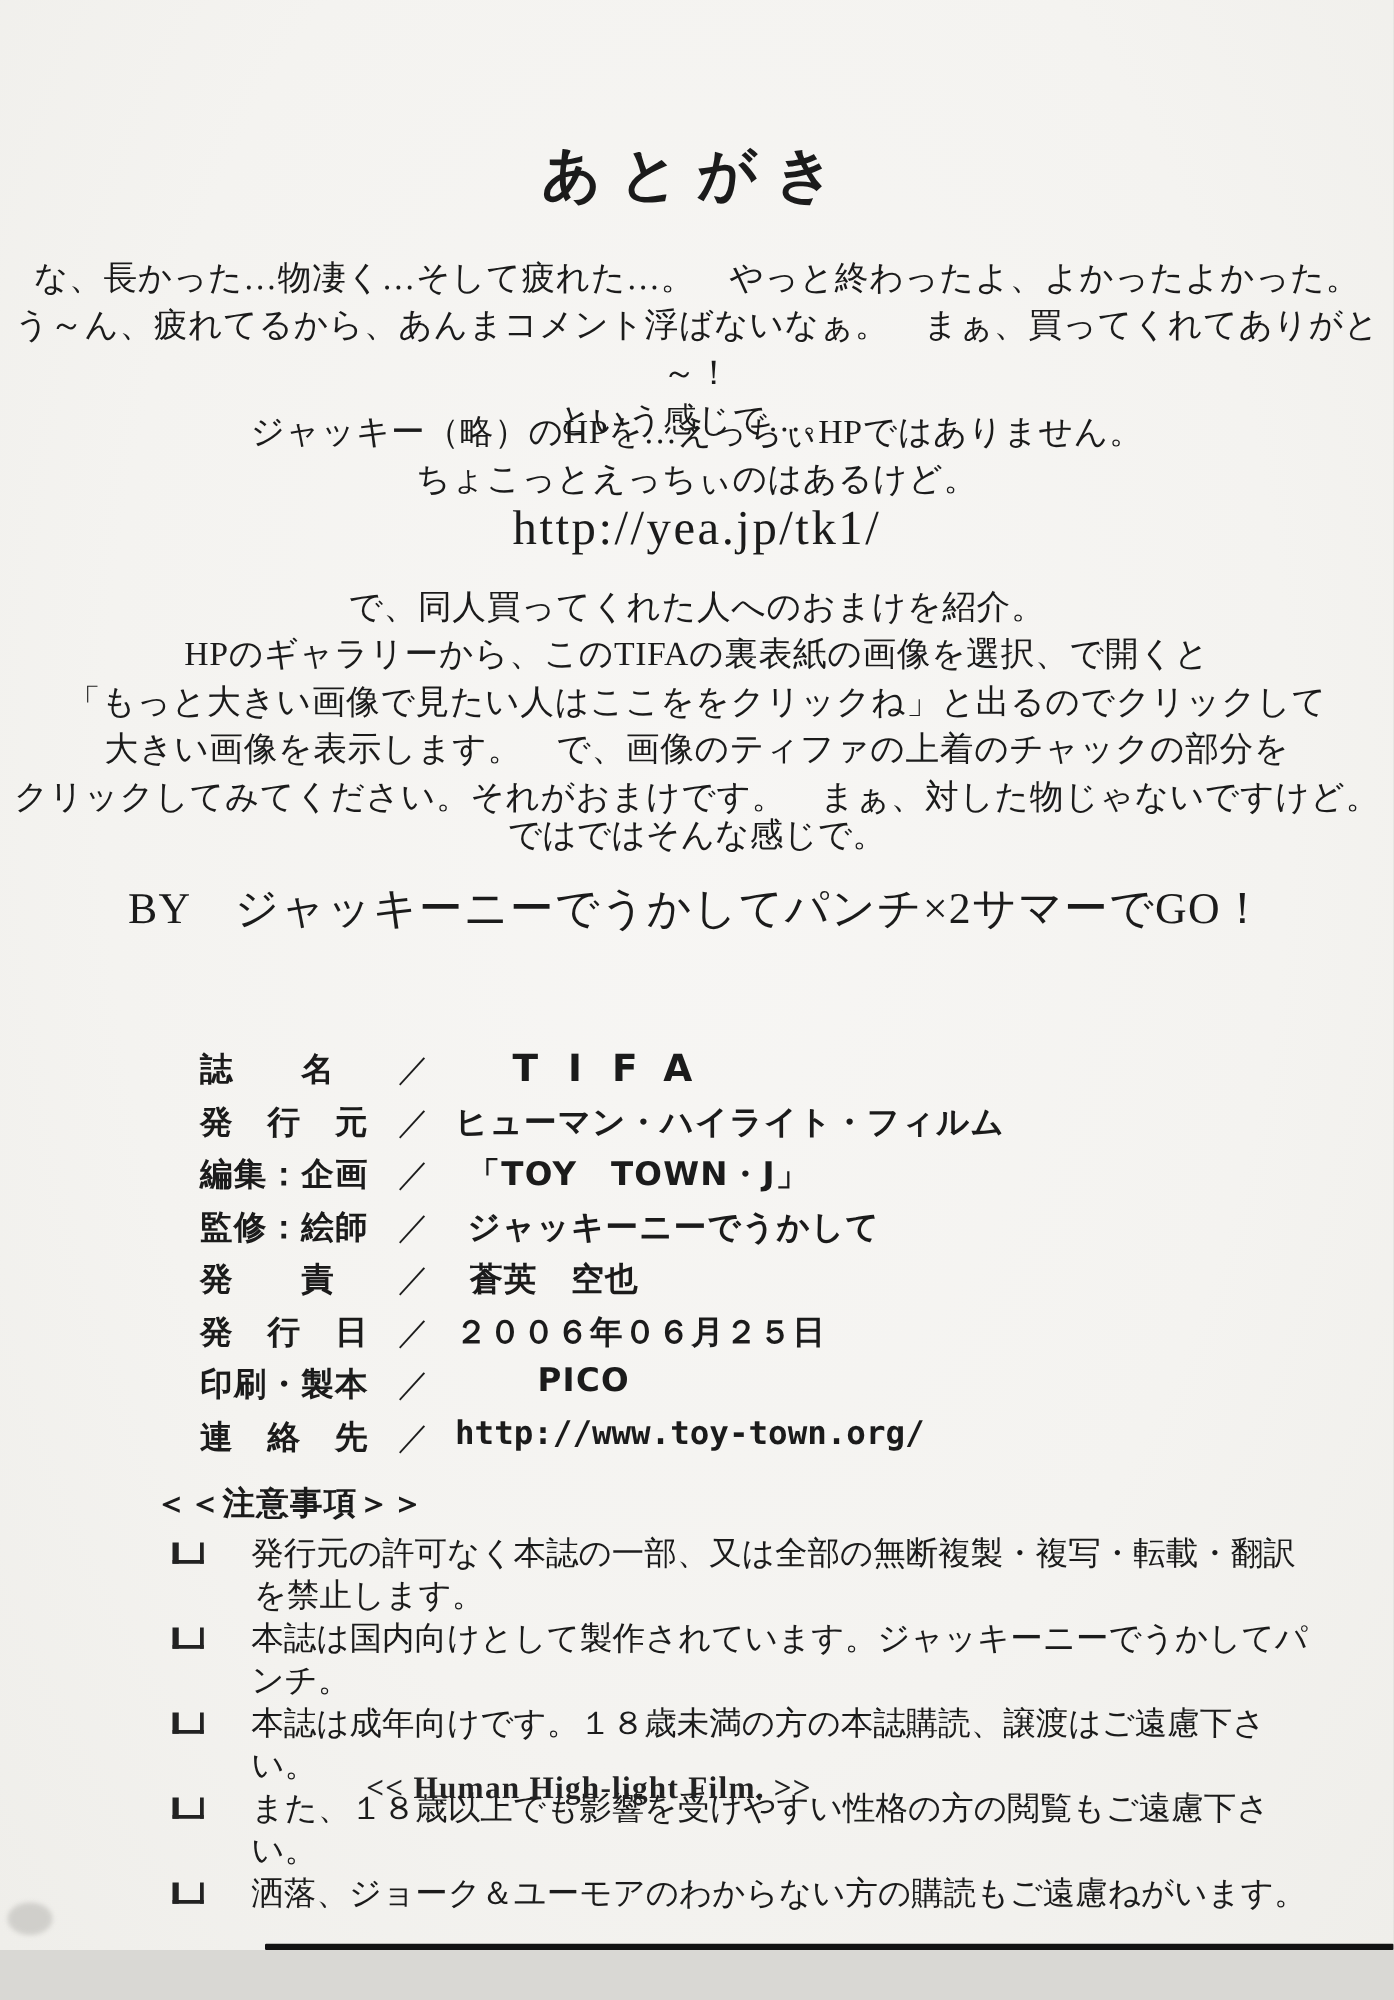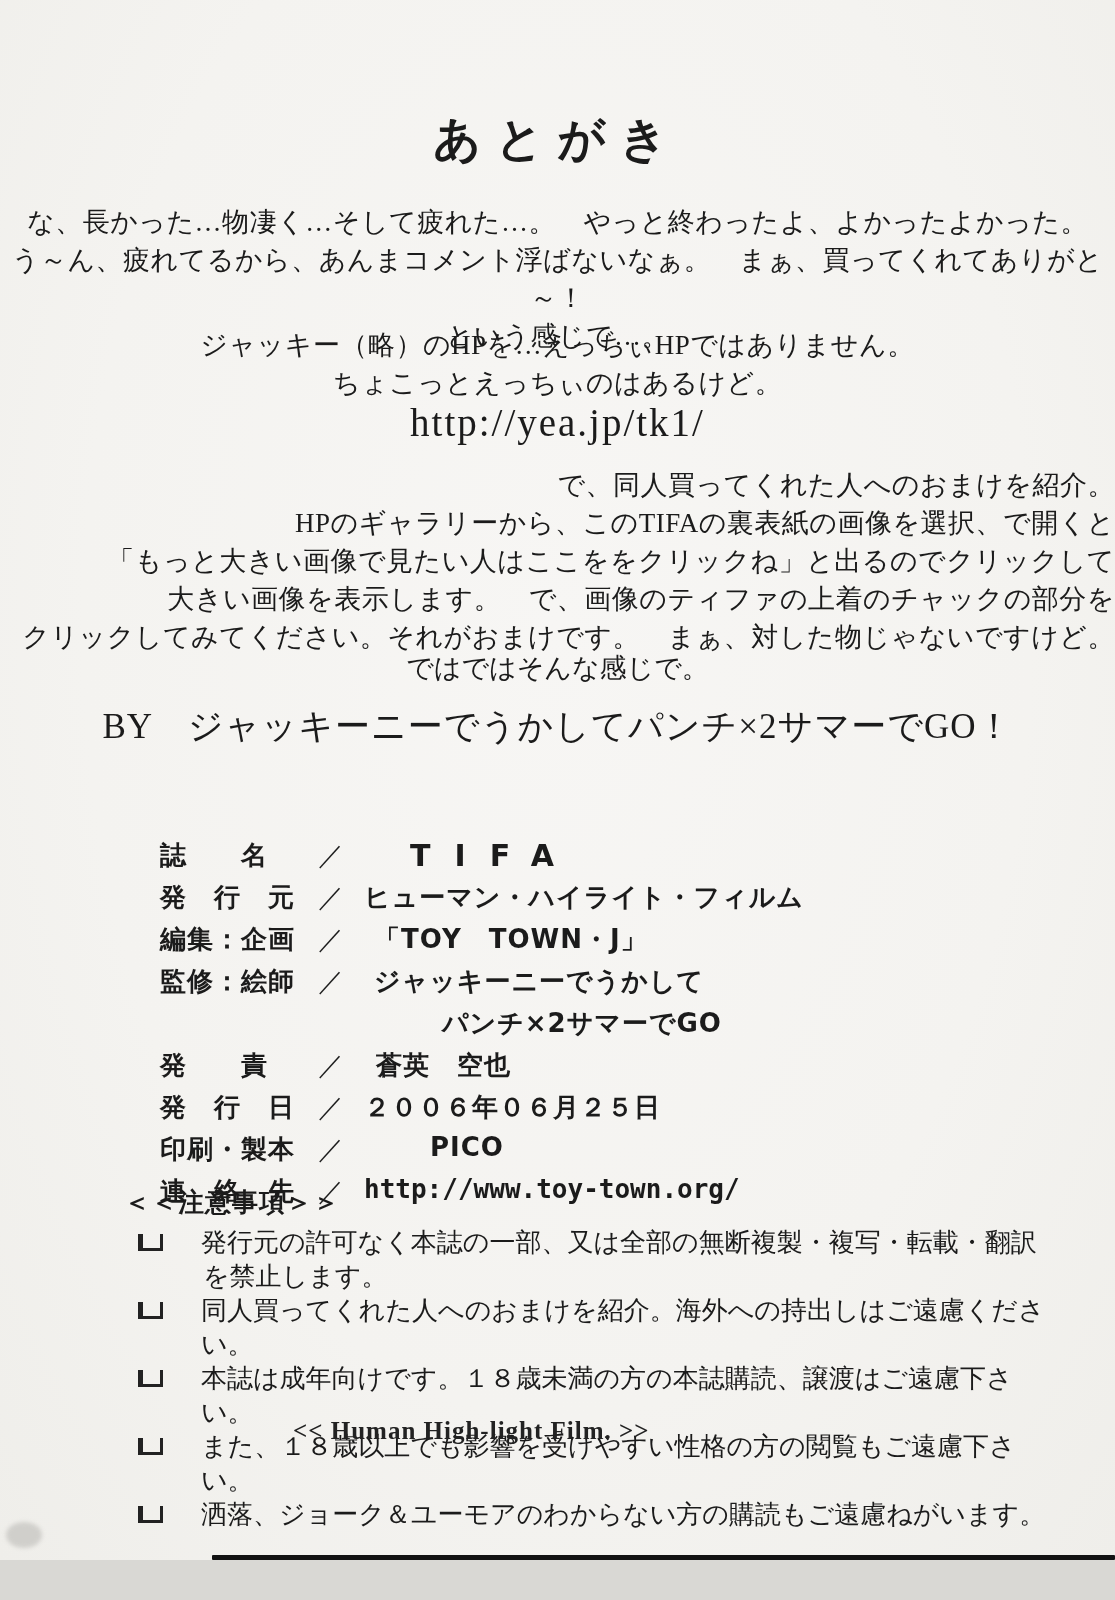--- a/index.html
+++ b/index.html
@@ -25,21 +25,21 @@
   .para { font-size:27px; line-height:38px; letter-spacing:0.5px; }
   .p1 { top:203px; }
   .p2 { top:326px; }
   .url-big {
     display:block;
     font-family:"Liberation Serif","DejaVu Serif",serif;
     font-size:39px;
     letter-spacing:2px;
     margin-top:2px;
   }
-  .p3 { top:466px; line-height:38px;text-align:right; }
+  .p3 { top:466px; line-height:38px; }
   .closing { top:650px; font-size:27px; }
   .byline { top:703px; font-size:35px; letter-spacing:1px; }
 
   .colophon {
     position:absolute;
     top:838px; left:160px;
     font-family:"DejaVu Sans","Liberation Sans",sans-serif;
     font-size:26px;
     font-weight:700;
     letter-spacing:1px;
@@ -147,23 +147,20 @@
       <span class="colo-label">編集：企画</span>
       <span class="colo-slash">／</span>
       <span class="colo-value v-indent-sm">「TOY　TOWN・J」</span>
     </div>
     <div class="colo-row">
       <span class="colo-label">監修：絵師</span>
       <span class="colo-slash">／</span>
       <span class="colo-value v-indent-sm">ジャッキーニーでうかして</span>
     </div>
     <div class="colo-row">
-      <span class="colo-value v-cont">パンチ×2サマーでGO</span>
-    </div>
-    <div class="colo-row">
       <span class="colo-label">発　　責</span>
       <span class="colo-slash">／</span>
       <span class="colo-value v-indent-md">蒼英　空也</span>
     </div>
     <div class="colo-row">
       <span class="colo-label">発　行　日</span>
       <span class="colo-slash">／</span>
       <span class="colo-value">２００６年０６月２５日</span>
     </div>
     <div class="colo-row">
@@ -183,21 +180,21 @@
 
     <div class="notice-item">
       <span class="notice-bullet"></span>
       <span class="notice-text">
         <span>発行元の許可なく本誌の一部、又は全部の無断複製・複写・転載・翻訳</span>
         <span class="notice-line2">を禁止します。</span>
       </span>
     </div>
     <div class="notice-item">
       <span class="notice-bullet"></span>
-      <span class="notice-text">同人買ってくれた人へのおまけを紹介。海外への持出しはご遠慮ください。</span>
+      <span class="notice-text">本誌は国内向けとして製作されています。ジャッキーニーでうかしてパンチ。</span>
     </div>
     <div class="notice-item">
       <span class="notice-bullet"></span>
       <span class="notice-text">本誌は成年向けです。１８歳未満の方の本誌購読、譲渡はご遠慮下さい。</span>
     </div>
     <div class="notice-item">
       <span class="notice-bullet"></span>
       <span class="notice-text">また、１８歳以上でも影響を受けやすい性格の方の閲覧もご遠慮下さい。</span>
     </div>
     <div class="notice-item">

